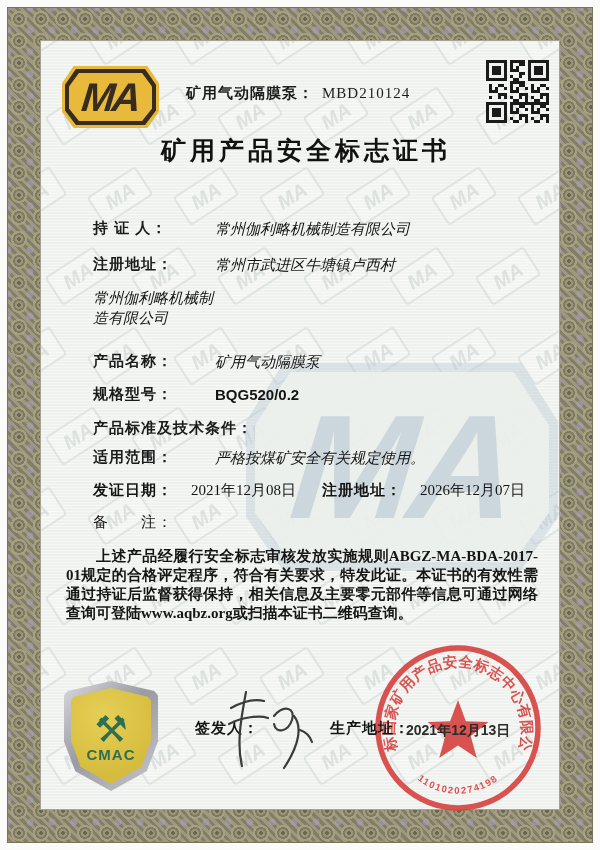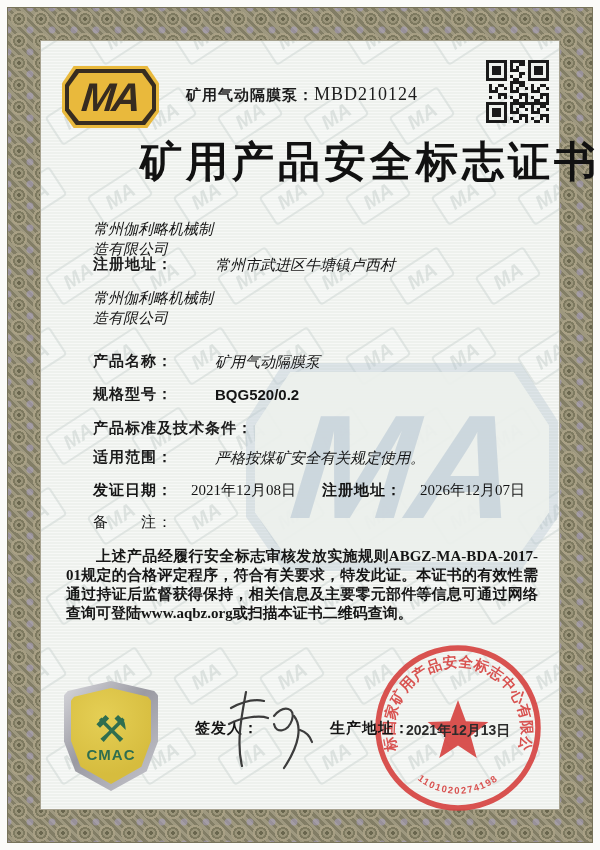--- a/index.html
+++ b/index.html
@@ -37,24 +37,24 @@
   .ma-badge .bd{position:absolute;inset:3px;
     clip-path:polygon(12% 0%,88% 0%,100% 28%,100% 74%,88% 100%,12% 100%,0% 74%,0% 28%);
     background:#372c20;}
   .ma-badge .face{position:absolute;inset:7px;
     clip-path:polygon(12% 0%,88% 0%,100% 28%,100% 74%,88% 100%,12% 100%,0% 74%,0% 28%);
     background:#e9b93c;display:flex;align-items:center;justify-content:center;}
   .ma-badge .face span{font-style:italic;font-weight:900;font-size:40px;color:#372c20;
     letter-spacing:-3px;transform:skewX(-6deg);font-family:"Liberation Sans",sans-serif;line-height:1;}
   .cert-no{position:absolute;left:186px;top:84px;font-size:15px;color:#1c1c1c;}
   .cert-no .lbl{font-weight:700;letter-spacing:1px;}
-  .cert-no .val{font-family:"Liberation Serif",serif;font-size:18px;letter-spacing:1px;}
+  .cert-no .val{font-family:"Liberation Serif",serif;font-size:15px;margin-left:8px;letter-spacing:1px;}
   .qr{position:absolute;left:486px;top:60px;width:63px;height:63px;}
-  .title{position:absolute;left:12px;right:0;top:134px;text-align:right;
-    font-family:"Liberation Serif",serif;font-weight:900;font-size:42px;color:#111;
+  .title{position:absolute;left:12px;right:0;top:134px;text-align:center;
+    font-family:"Liberation Serif",serif;font-weight:900;font-size:25px;color:#111;
     letter-spacing:4px;}
   
   .row{position:absolute;left:93px;width:445px;display:grid;grid-template-columns:122px 1fr;
     font-size:15px;color:#141414;}
   .row .lbl{font-weight:700;letter-spacing:1px;color:#1b1b1b;}
   .row .val{font-family:"Liberation Serif",serif;font-style:italic;font-weight:400;line-height:1.35;}
   .row .val.plain{font-style:normal;font-weight:700;font-family:"Liberation Sans",sans-serif;}
   .row.wide{grid-template-columns:215px 1fr;}
   .daterow{position:absolute;left:93px;top:481px;width:450px;display:flex;font-size:15px;color:#141414;}
   .daterow .lbl{font-weight:700;letter-spacing:1px;}
@@ -306,20 +306,21 @@
           <rect x="48" y="6" width="9" height="9" fill="#1a1a1a"></rect>
           <rect x="0" y="42" width="21" height="21" fill="#1a1a1a"></rect>
           <rect x="3" y="45" width="15" height="15" fill="#eef1ed"></rect>
           <rect x="6" y="48" width="9" height="9" fill="#1a1a1a"></rect>
         </svg>
     </div>
 
     <div class="title">矿用产品安全标志证书</div>
 
     <div class="row" style="top:219px">
+      <span class="lbl">持 证 人：</span>
       <span class="val">常州伽利略机械制造有限公司</span>
     </div>
     <div class="row" style="top:255px">
       <span class="lbl">注册地址：</span>
       <span class="val">常州市武进区牛塘镇卢西村</span>
     </div>
     <div class="row" style="top:288px">
       <span class="val">常州伽利略机械制造有限公司</span>
     </div>
     <div class="row" style="top:352px">

